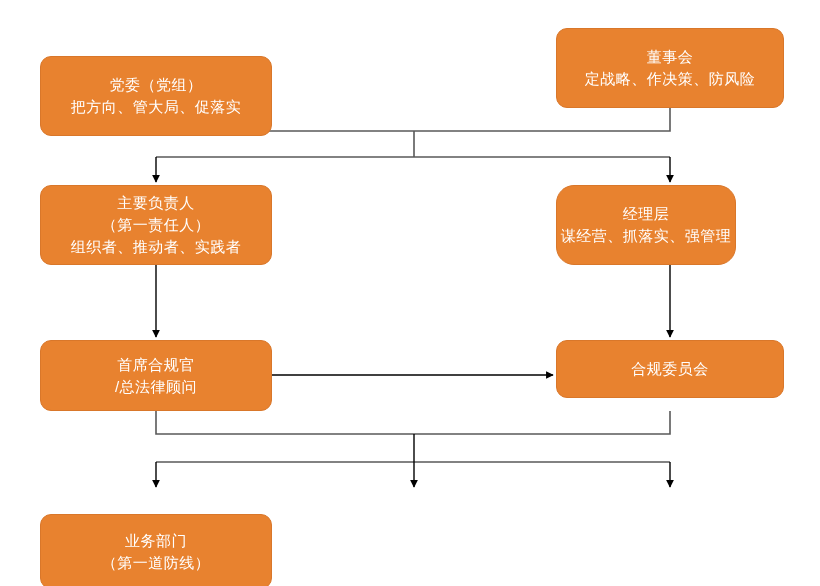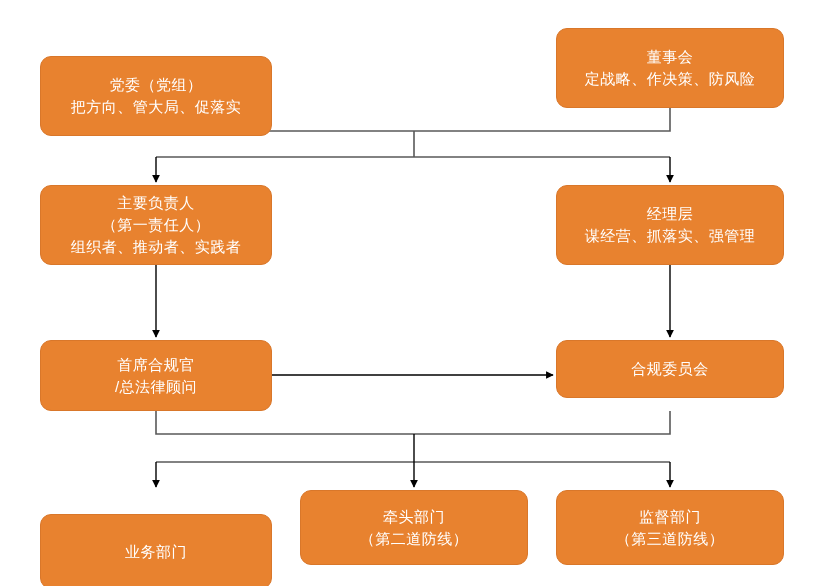--- a/index.html
+++ b/index.html
@@ -107,41 +107,34 @@
     <span class="line">董事会</span>
     <span class="line">定战略、作决策、防风险</span>
   </div>
 
   <div class="node" style="left: 40px; top: 185px; width: 232px; height: 80px; background: rgb(232, 130, 47); border-color: rgb(217, 119, 42); color: rgb(255, 255, 255); justify-content: center;">
     <span class="line">主要负责人</span>
     <span class="line">（第一责任人）</span>
     <span class="line">组织者、推动者、实践者</span>
   </div>
 
-  <div class="node" style="left: 556px; top: 185px; width: 228px; height: 80px; background: rgb(232, 130, 47); border-color: rgb(217, 119, 42); color: rgb(255, 255, 255);">
+  <div class="node" style="left: 556px; top: 185px; width: 180px; height: 80px; background: rgb(232, 130, 47); border-color: rgb(217, 119, 42); color: rgb(255, 255, 255); border-radius: 18px;">
     <span class="line">经理层</span>
     <span class="line">谋经营、抓落实、强管理</span>
   </div>
 
   <div class="node" style="left: 40px; top: 340px; width: 232px; height: 71px; background: rgb(232, 130, 47); border-color: rgb(217, 119, 42); color: rgb(255, 255, 255);">
     <span class="line">首席合规官</span>
     <span class="line">/总法律顾问</span>
   </div>
 
   <div class="node" style="left: 556px; top: 340px; width: 228px; height: 58px; background: rgb(232, 130, 47); border-color: rgb(217, 119, 42); color: rgb(255, 255, 255);">
     <span class="line">合规委员会</span>
   </div>
 
   <div class="node" style="left: 40px; top: 490px; width: 232px; height: 75px; background: rgb(232, 130, 47); border-color: rgb(217, 119, 42); color: rgb(255, 255, 255); margin-top: 24px;">
     <span class="line">业务部门</span>
+    <span class="line">（第一道防线）</span>
   </div>
 
-  <div class="node" style="left: 300px; top: 490px; width: 228px; height: 75px; background: rgb(232, 130, 47); border-color: rgb(217, 119, 42); color: rgb(255, 255, 255);">
-    <span class="line">牵头部门</span>
-    <span class="line">（第二道防线）</span>
-  </div>
 
-  <div class="node" style="left: 556px; top: 490px; width: 228px; height: 75px; background: rgb(232, 130, 47); border-color: rgb(217, 119, 42); color: rgb(255, 255, 255);">
-    <span class="line">监督部门</span>
-    <span class="line">（第三道防线）</span>
-  </div>
 
 </div>
 
 </body></html>

